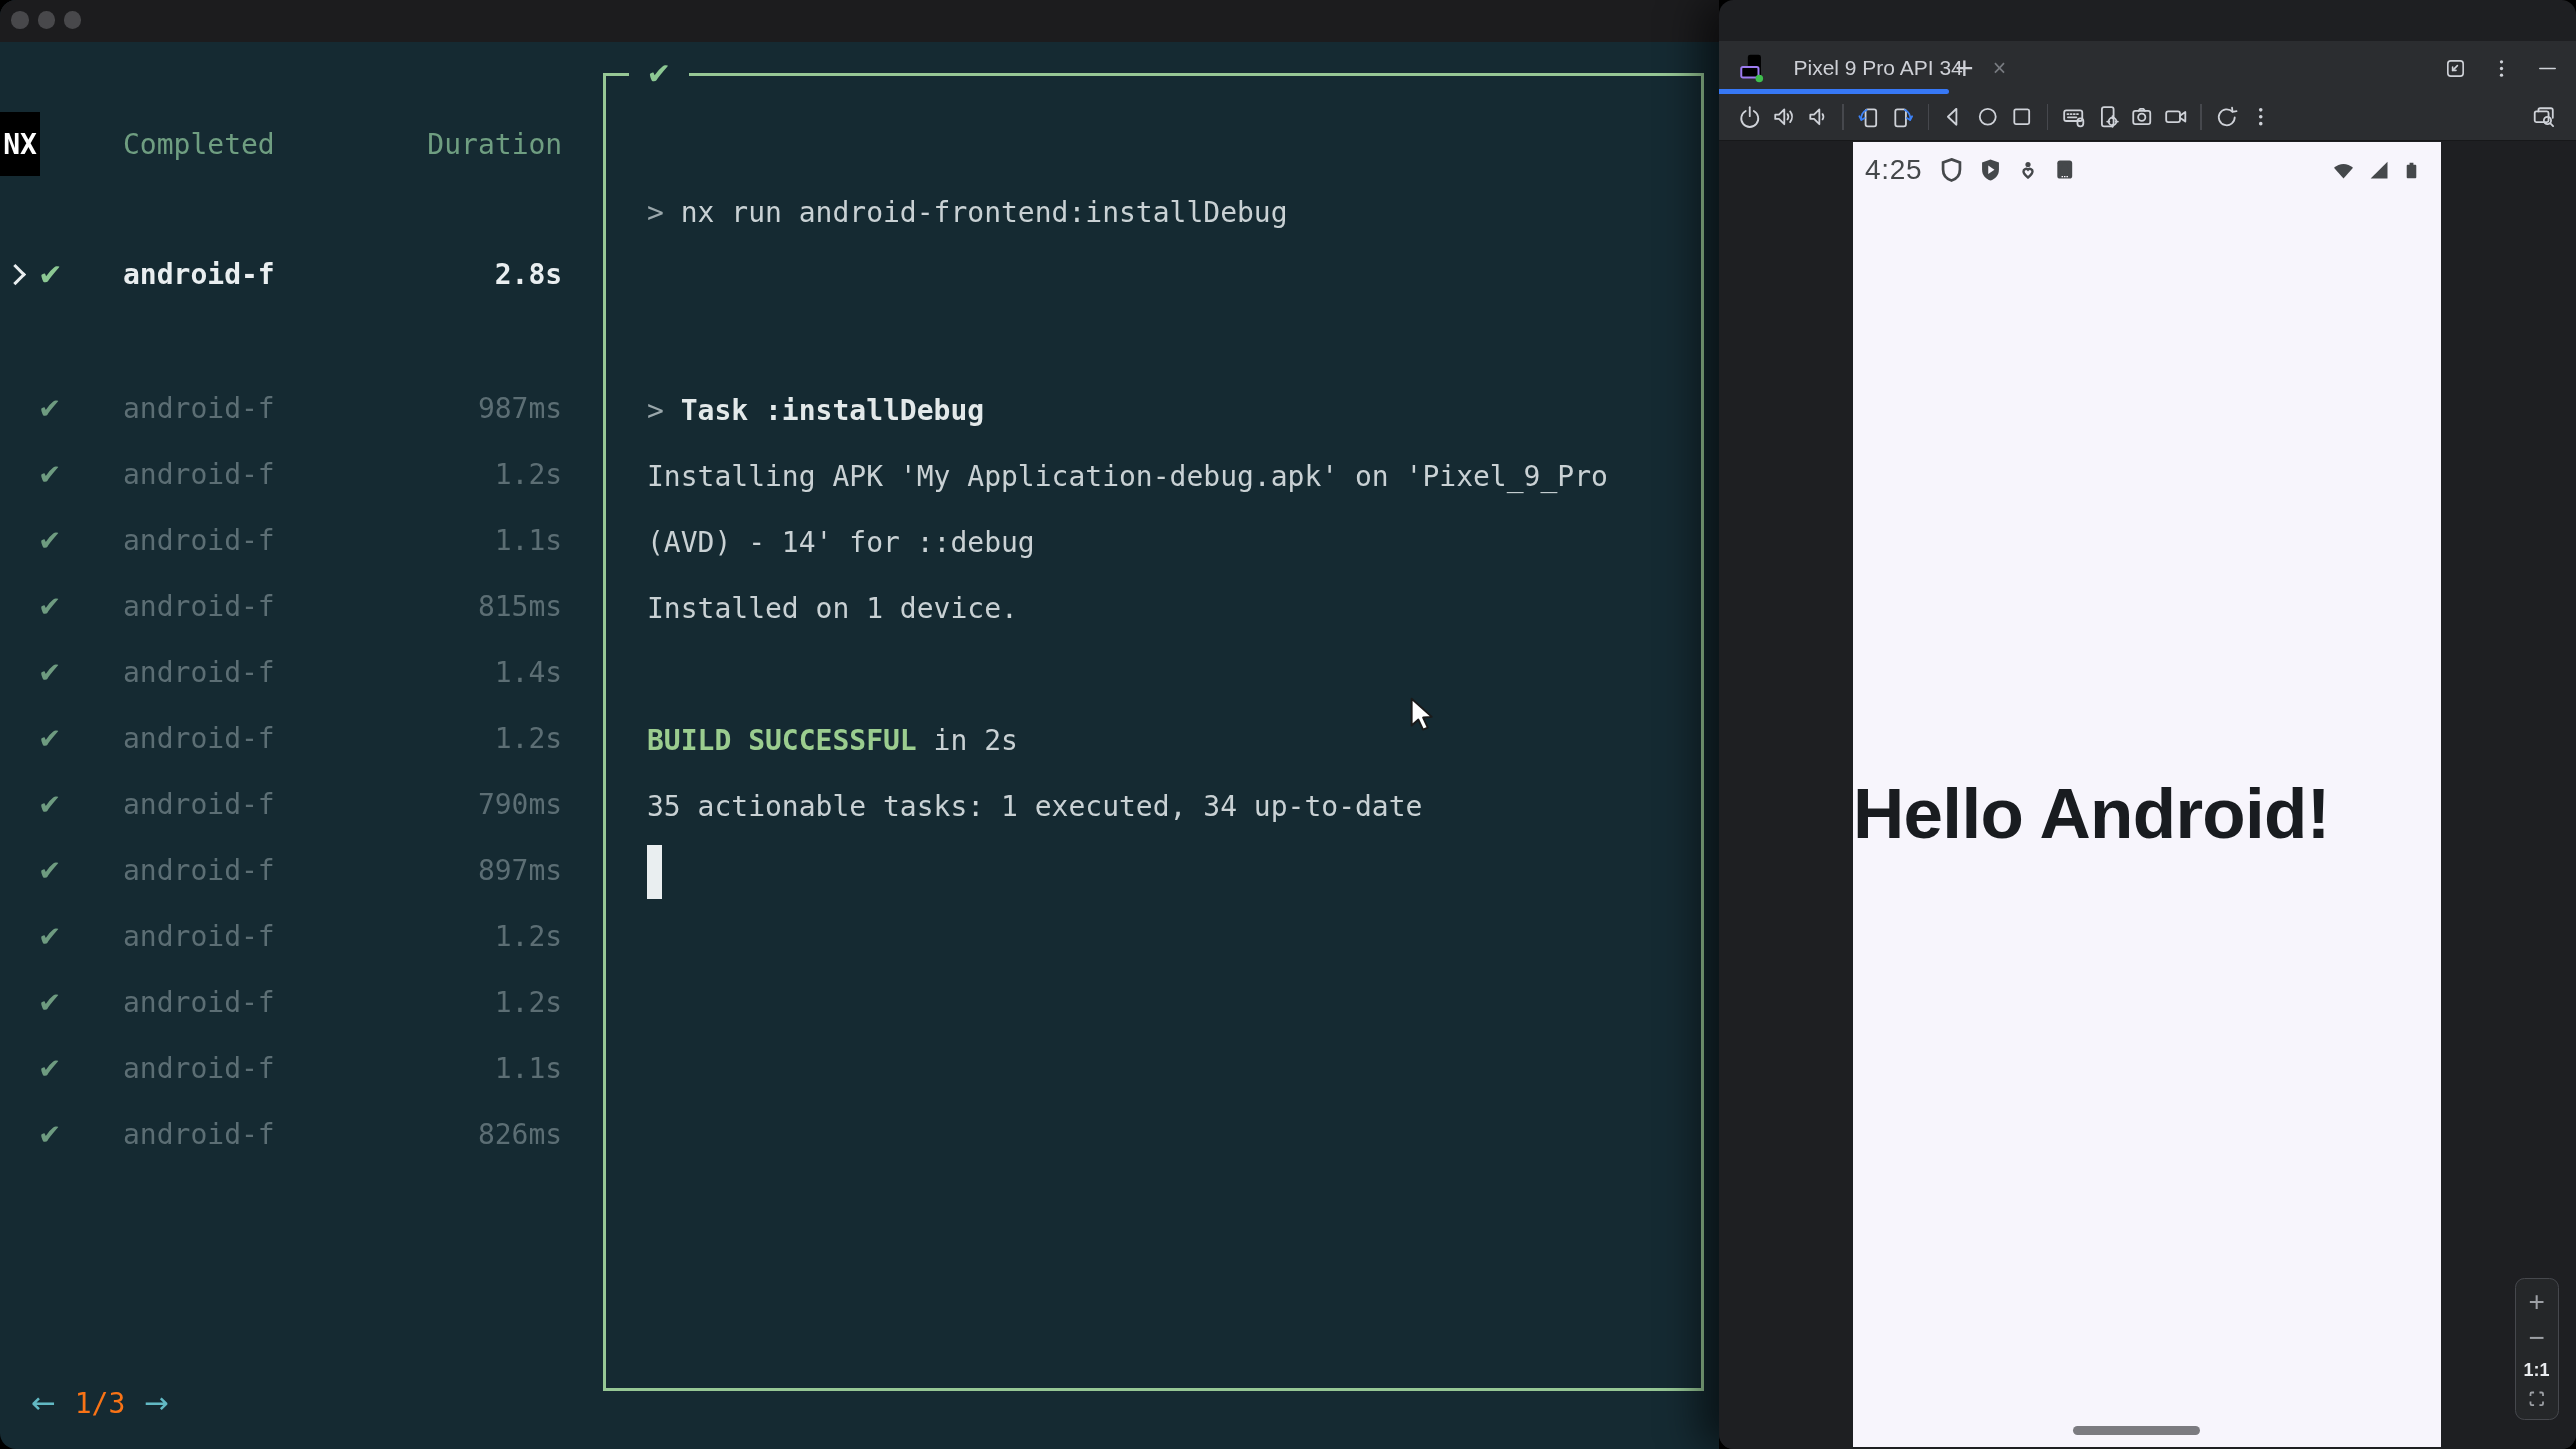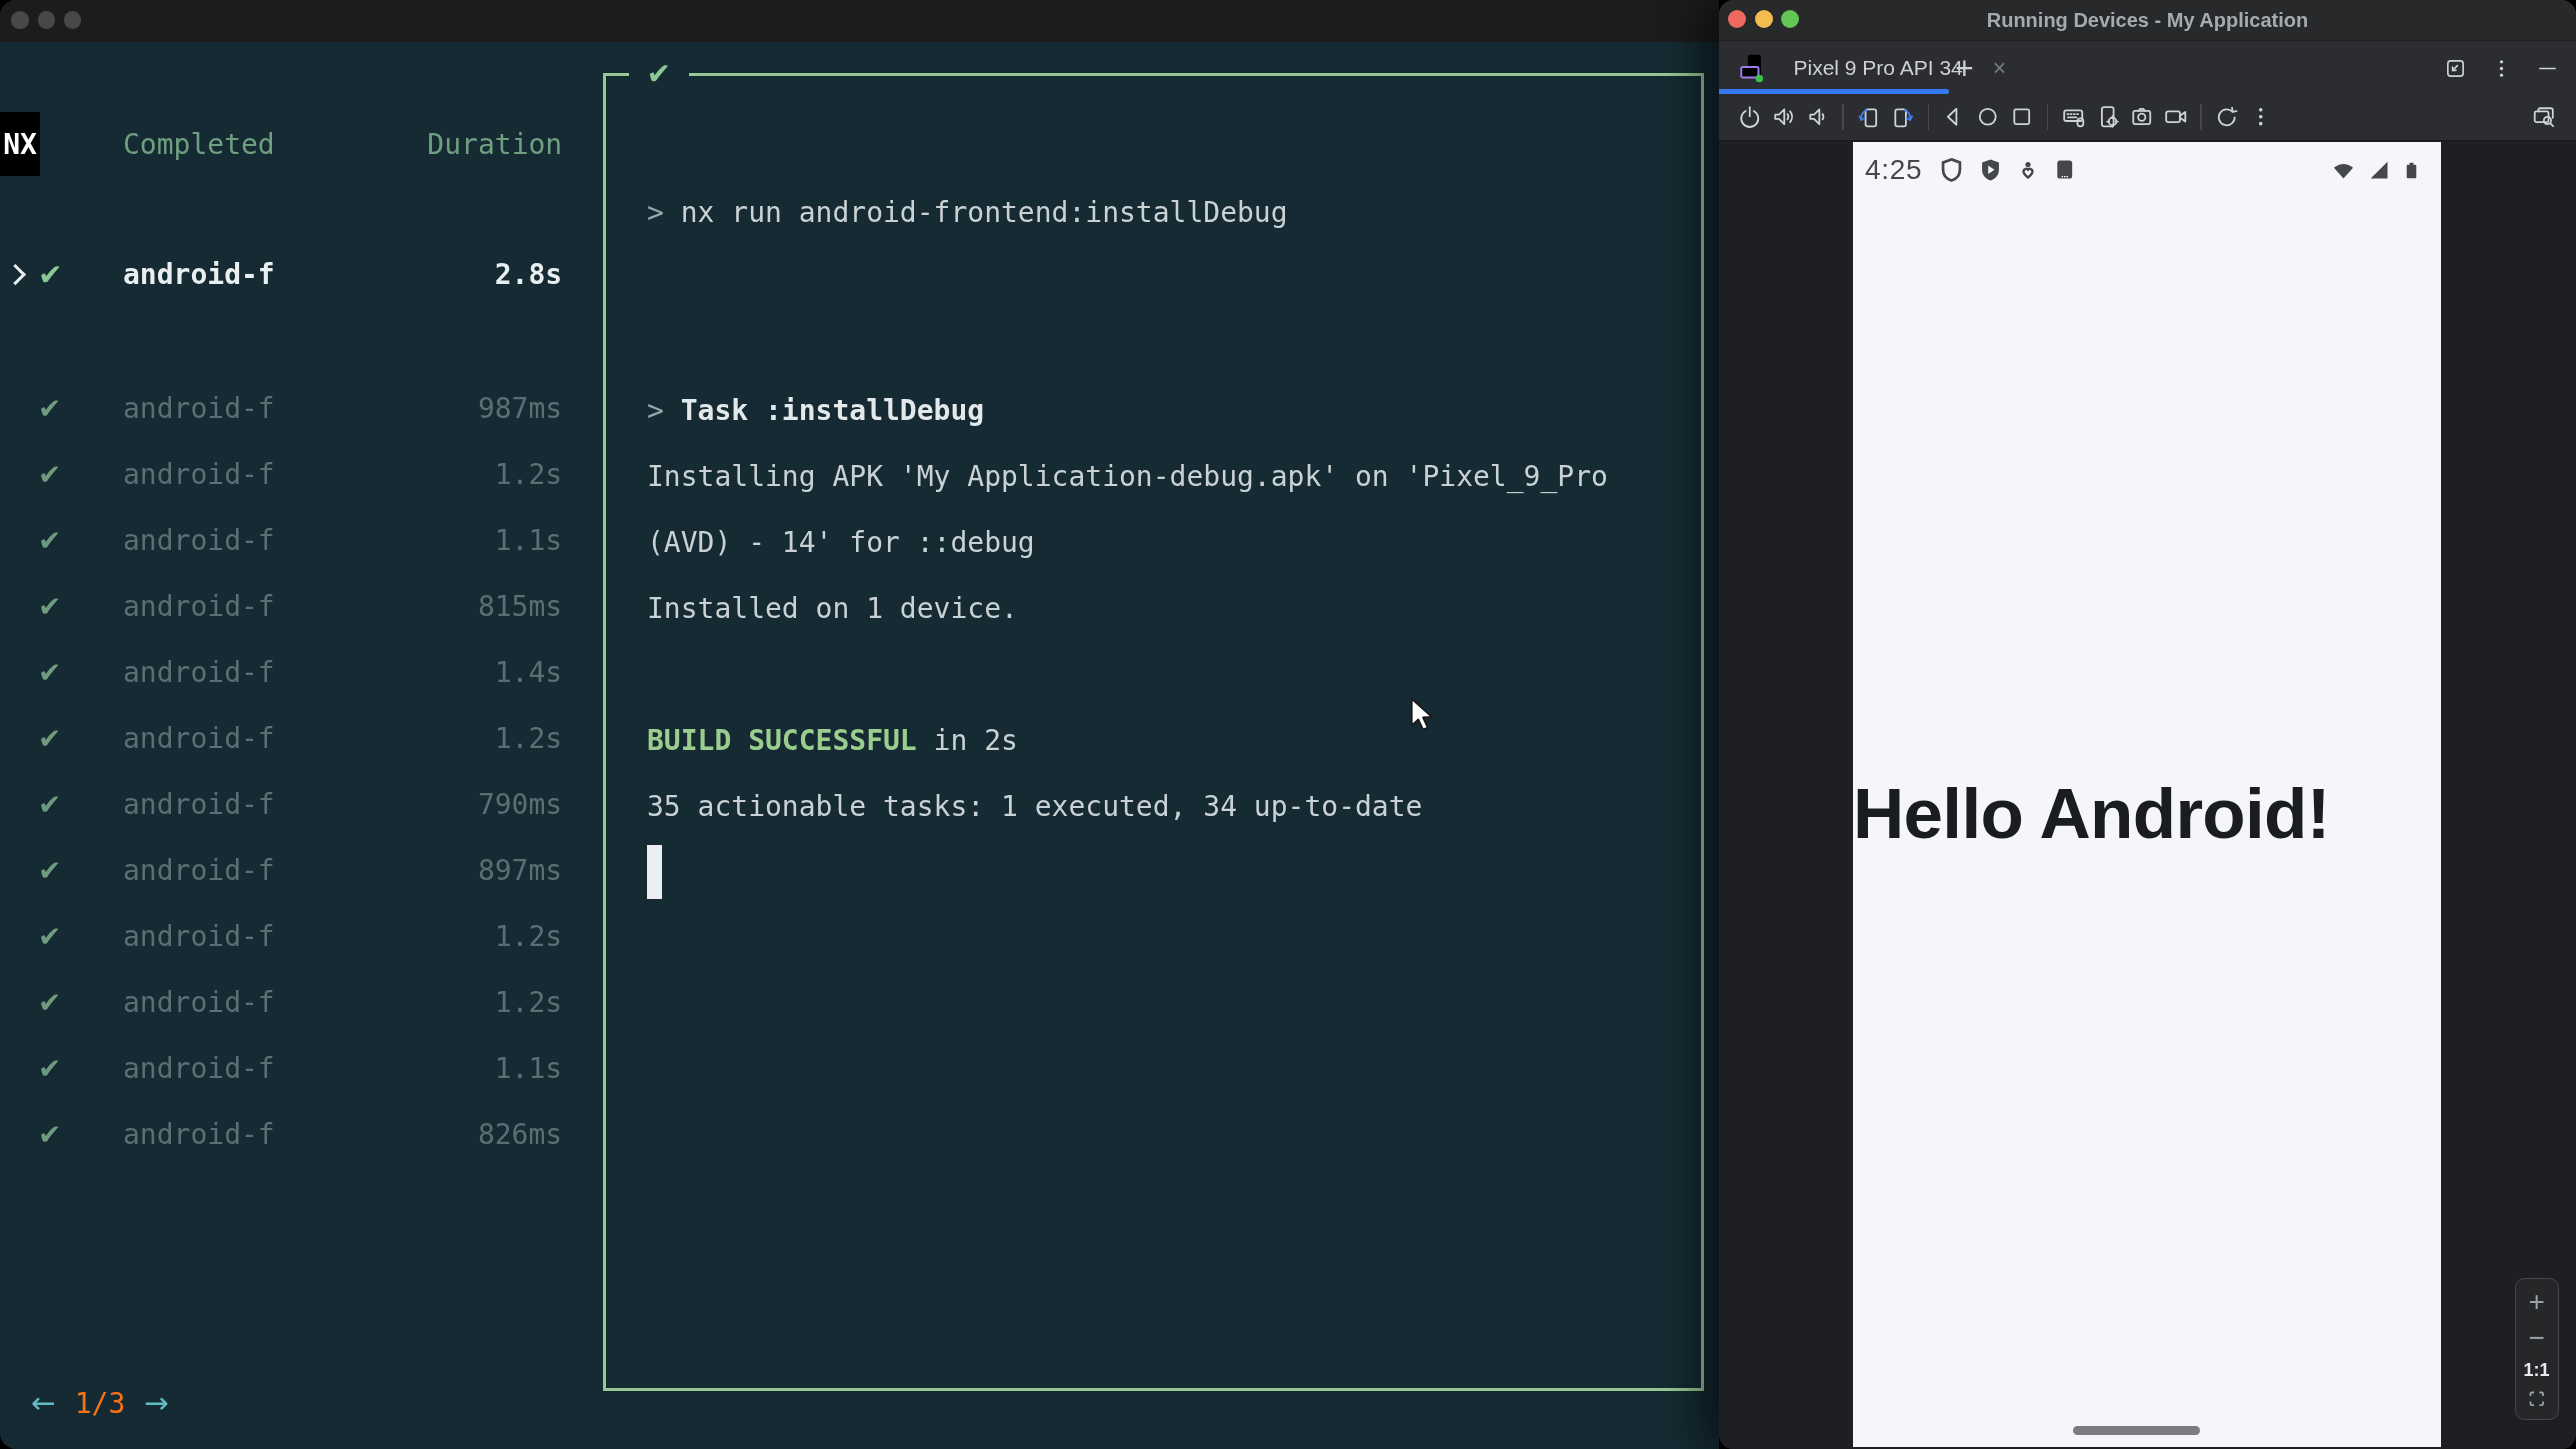--- a/index.html
+++ b/index.html
@@ -208,26 +208,20 @@
     <div class="output-box">
       <div class="output-title">
         <span class="ot-check">✔</span>
       </div>
       <div class="out-lines" id="out-lines"><div class="out-line"><span class="seg-prompt">&gt; </span><span class="seg-normal">nx run android-frontend:installDebug</span></div><div class="out-line"></div><div class="out-line"></div><div class="out-line"><span class="seg-prompt">&gt; </span><span class="seg-bold">Task :installDebug</span></div><div class="out-line"><span class="seg-normal">Installing APK 'My Application-debug.apk' on 'Pixel_9_Pro</span></div><div class="out-line"><span class="seg-normal">(AVD) - 14' for ::debug</span></div><div class="out-line"><span class="seg-normal">Installed on 1 device.</span></div><div class="out-line"></div><div class="out-line"><span class="seg-green-bold">BUILD SUCCESSFUL</span><span class="seg-normal"> in 2s</span></div><div class="out-line"><span class="seg-normal">35 actionable tasks: 1 executed, 34 up-to-date</span></div><div class="out-line"><span class="term-cursor"></span></div></div>
     </div>
   </div>
 </div>
 
 <div class="right-window">
-  <div class="rw-titlebar">
-    <span class="tl tl-red"></span>
-    <span class="tl tl-yellow"></span>
-    <span class="tl tl-green"></span>
-    <div class="rw-title">Running Devices - My Application</div>
-  </div>
 
   <div class="rw-tabbar">
     <div class="tab">
       <svg width="29.5" height="29.5" viewBox="0 0 34 36">
         <rect x="11" y="2" width="16" height="28" rx="3"></rect>
         <rect x="3" y="17" width="21" height="13" rx="2" style="stroke:#9d7cf0;stroke-width:2.4"></rect>
         <circle cx="25" cy="31" r="4.6" style="fill:#3fbf4e;stroke:none"></circle>
       </svg>
       <span class="tab-label">Pixel 9 Pro API 34</span>
       <span class="tab-close">×</span>

